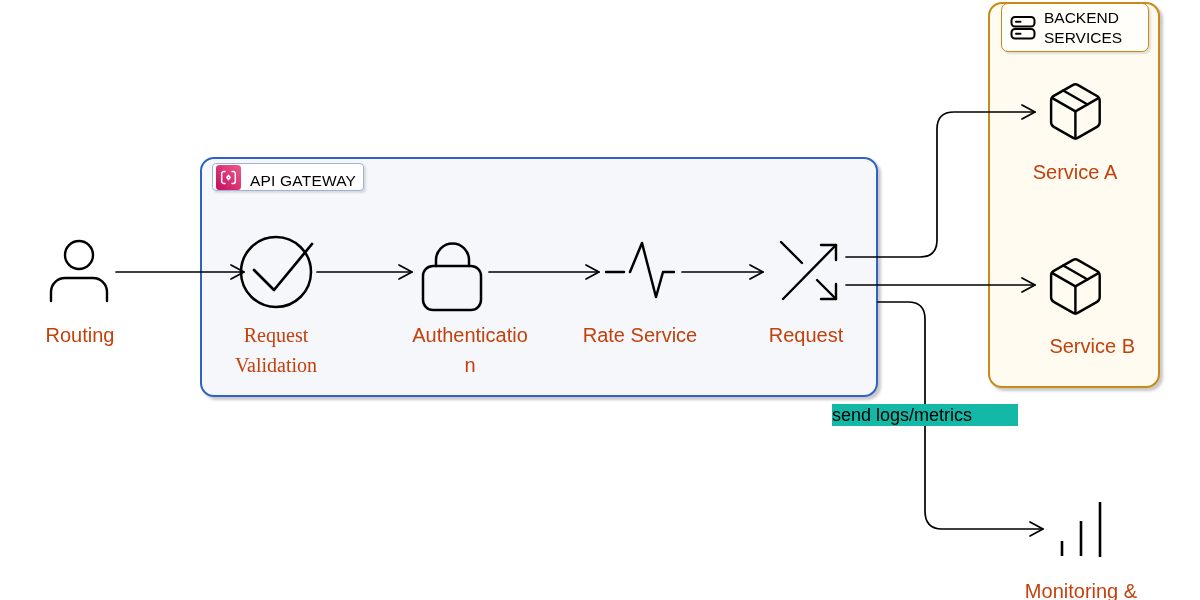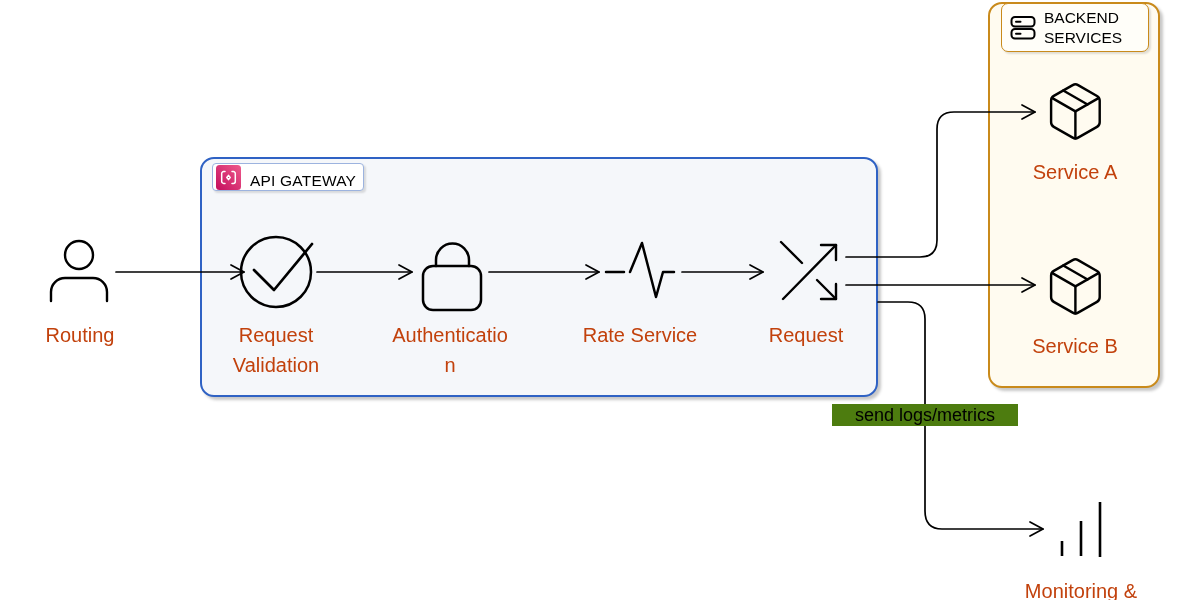--- a/index.html
+++ b/index.html
@@ -35,30 +35,30 @@
     left:1001px;top:3px;width:148px;height:49px;
     border:1px solid #C98A1B;border-radius:7px;gap:8px;padding-left:8px;
     background:#FFFEF9;
   }
   #backend-chip .chip-text{font-size:15.5px;line-height:20px;width:84px;}
   
   .node-label{
     position:absolute;text-align:center;font-size:20px;line-height:30px;color:#c2410c;
   }
   .label-client{left:20px;top:320px;width:120px;}
-  .label-rv{left:216px;top:320px;width:120px;}
-  .label-auth{left:392px;top:320px;width:116px;word-break:break-all;}
+  .label-rv{left:216px;top:320px;width:120px;font-family:Liberation Serif, serif;}
+  .label-auth{left:412px;top:320px;width:116px;word-break:break-all;}
   .label-rl{left:578px;top:320px;width:124px;}
   .label-routing{left:746px;top:320px;width:120px;}
   .label-service-a{left:1015px;top:157px;width:120px;}
-  .label-service-b{left:1015px;top:331px;width:120px;}
+  .label-service-b{left:1015px;top:331px;width:120px;text-align:right;}
   .label-monitoring{left:1001px;top:576px;width:160px;}
   .edge-label{
-    position:absolute;left:832px;top:404px;width:186px;text-align:center;
-    font-size:18px;line-height:22px;background:#4d7c0f;
+    position:absolute;left:832px;top:404px;width:186px;text-align:left;
+    font-size:18px;line-height:22px;background:#14b8a6;
   }
   #diagram-svg{position:absolute;left:0;top:0;}
   svg .stroke{stroke:#000;fill:none;}
 </style>
 </head>
 <body>
 
 <div id="gateway-box" class="group-box"></div>
 <div id="backend-box" class="group-box"></div>
 

